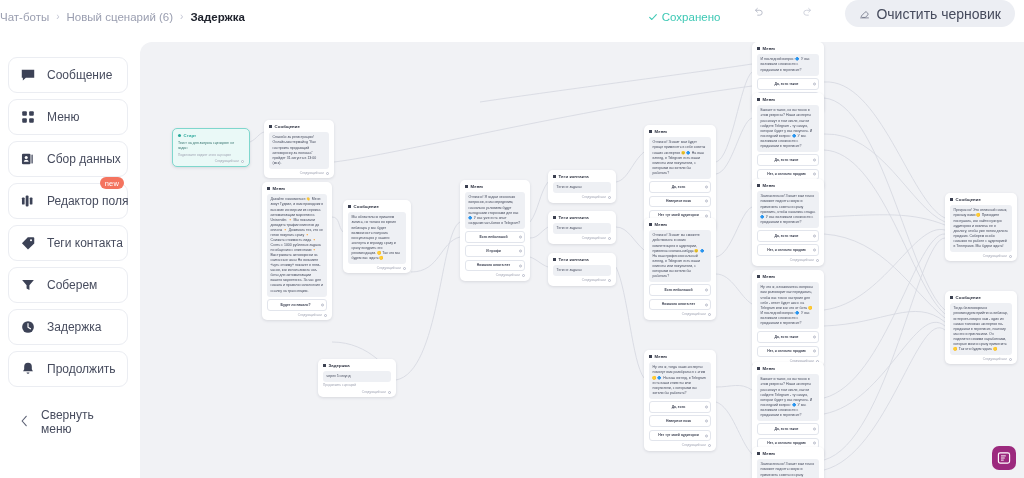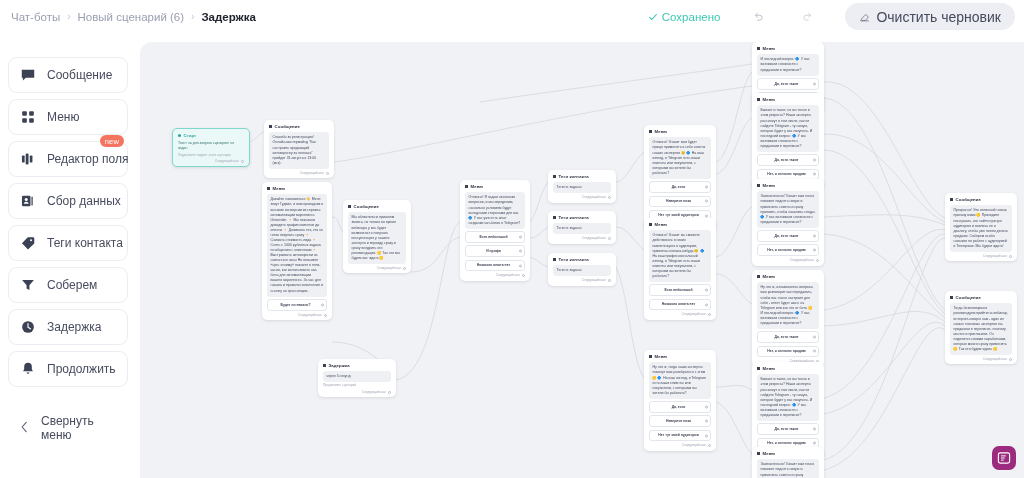--- a/index.html
+++ b/index.html
@@ -9,28 +9,28 @@
     background: #ffffff;
     overflow: hidden;
   }
   #app { position: relative; width: 1024px; height: 478px; }
 
   
   .topbar {
     position: absolute; left: 0; top: 0; width: 1024px; height: 33px;
     display: flex; align-items: center; background: #fff;
   }
-  .breadcrumb { display: flex; align-items: center; gap: 7px; padding-left: 11px; font-size: 11.5px; }
+  .breadcrumb { display: flex; align-items: center; gap: 7px; font-size: 11.5px; }
   .bc-link { color: #9a9eb0; white-space: nowrap; }
   .bc-sep { color: #c3c6d4; font-size: 10px; }
   .bc-current { color: #20242e; font-weight: bold; white-space: nowrap; }
 
   .topbar-right {
     position: absolute; right: 9px; top: 0; height: 33px;
-    display: flex; align-items: center; gap: 27px;
+    display: flex; gap: 27px;
   }
   .saved { display: flex; align-items: center; gap: 4px; color: #3cc8b4; font-size: 11.5px; }
   .saved svg { display: block; }
   .histbtn {
     width: 22px; height: 22px; display: flex; align-items: center; justify-content: center;
     background: none; border: none; cursor: pointer;
   }
   .histbtn svg { display: block; }
   .btn-clear {
     display: flex; align-items: center; gap: 6px;
@@ -59,21 +59,21 @@
   .side-item .ico { width: 17px; height: 17px; display: flex; align-items: center; justify-content: center; flex: 0 0 17px; }
   .side-item .ico svg { display: block; }
   .side-label { font-size: 12px; color: #474c5e; white-space: nowrap; }
   .badge-new {
     position: absolute; right: 3px; top: -7px;
     background: #f4745f; color: #fff; font-size: 7.5px;
     padding: 1.5px 5px; border-radius: 7px; letter-spacing: .2px;
   }
   .collapse {
     display: flex; align-items: center; gap: 12px;
-    margin-top: 28px; padding: 0 12px; height: 26px; cursor: pointer;
+    margin-top: 22px; padding: 0 12px; height: 26px; cursor: pointer;
   }
   .collapse .chev { color: #6b7082; font-size: 13px; line-height: 1; }
   .collapse-label { font-size: 12px; color: #474c5e; }
 
   
   .canvas {
     position: absolute; left: 140px; top: 42px;
     width: 884px; height: 436px;
     background: #f1f2f5;
     border-top-left-radius: 12px;
@@ -205,41 +205,41 @@
             <rect x="2.5" y="2.5" width="5.2" height="5.2" rx="1.1" fill="#3c4256"></rect>
             <rect x="10.3" y="2.5" width="5.2" height="5.2" rx="1.1" fill="#3c4256"></rect>
             <rect x="2.5" y="10.3" width="5.2" height="5.2" rx="1.1" fill="#3c4256"></rect>
             <rect x="10.3" y="10.3" width="5.2" height="5.2" rx="1.1" fill="#3c4256"></rect>
           </svg>
       </span>
       <span class="side-label">Меню</span>
     </div>
 
     <div class="side-item">
-      <span class="badge-new">new</span>
-      <span class="ico">
-        <svg width="16" height="16" viewBox="0 0 18 18">
-            <rect x="2.2" y="5" width="3" height="8" rx="1" fill="#3c4256"></rect>
-            <rect x="6.4" y="2.8" width="3.2" height="12.4" rx="1.2" fill="#3c4256"></rect>
-            <rect x="11" y="5" width="3" height="8" rx="1" fill="#3c4256"></rect>
-          </svg>
-      </span>
-      <span class="side-label">Редактор поля</span>
-    </div>
-
-    <div class="side-item">
       <span class="ico">
         <svg width="16" height="16" viewBox="0 0 18 18">
             <rect x="2.2" y="3" width="9.6" height="12" rx="1.4" fill="#3c4256"></rect>
             <circle cx="7" cy="7.4" r="1.7" fill="#fff"></circle>
             <path d="M4.3 12.2c0-1.5 1.3-2.3 2.7-2.3s2.7.8 2.7 2.3z" fill="#fff"></path>
             <path d="M13.6 4.6v8.8" stroke="#3c4256" stroke-width="1.4" stroke-linecap="round"></path>
           </svg>
       </span>
       <span class="side-label">Сбор данных</span>
+    </div>
+
+    <div class="side-item">
+      <span class="badge-new">new</span>
+      <span class="ico">
+        <svg width="16" height="16" viewBox="0 0 18 18">
+            <rect x="2.2" y="5" width="3" height="8" rx="1" fill="#3c4256"></rect>
+            <rect x="6.4" y="2.8" width="3.2" height="12.4" rx="1.2" fill="#3c4256"></rect>
+            <rect x="11" y="5" width="3" height="8" rx="1" fill="#3c4256"></rect>
+          </svg>
+      </span>
+      <span class="side-label">Редактор поля</span>
     </div>
 
     <div class="side-item">
       <span class="ico">
         <svg width="16" height="16" viewBox="0 0 18 18">
             <path d="M8.8 2.4H15a1 1 0 0 1 1 1v6.2L9 16.2 2.2 9.4z" fill="#3c4256"></path>
             <circle cx="12.4" cy="5.9" r="1.15" fill="#fff"></circle>
           </svg>
       </span>
       <span class="side-label">Теги контакта</span>

